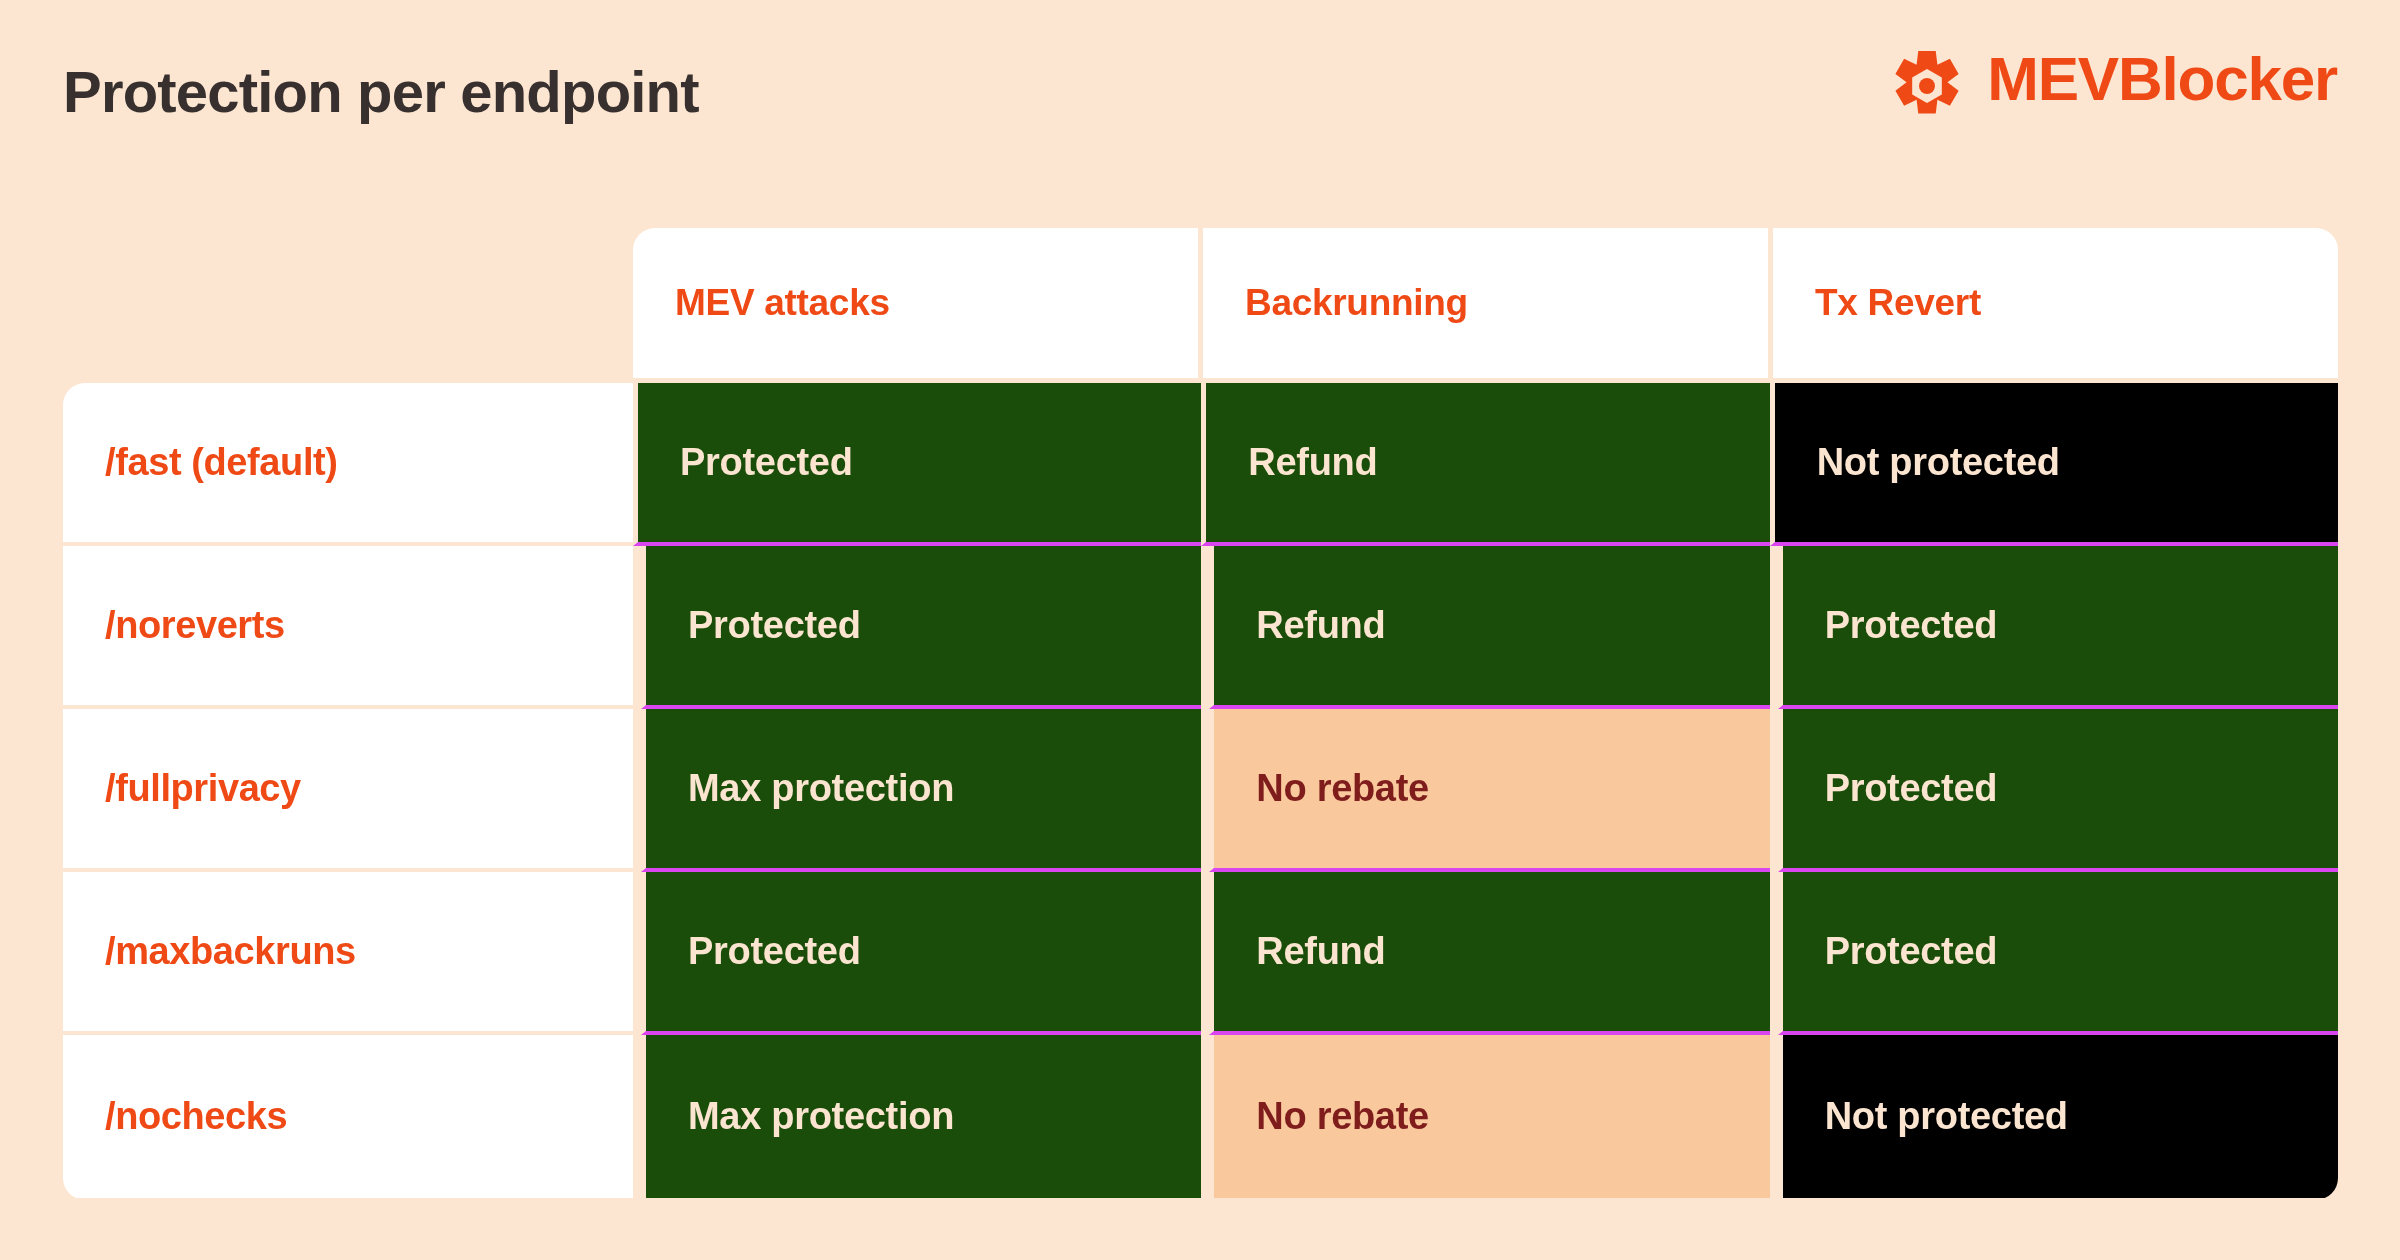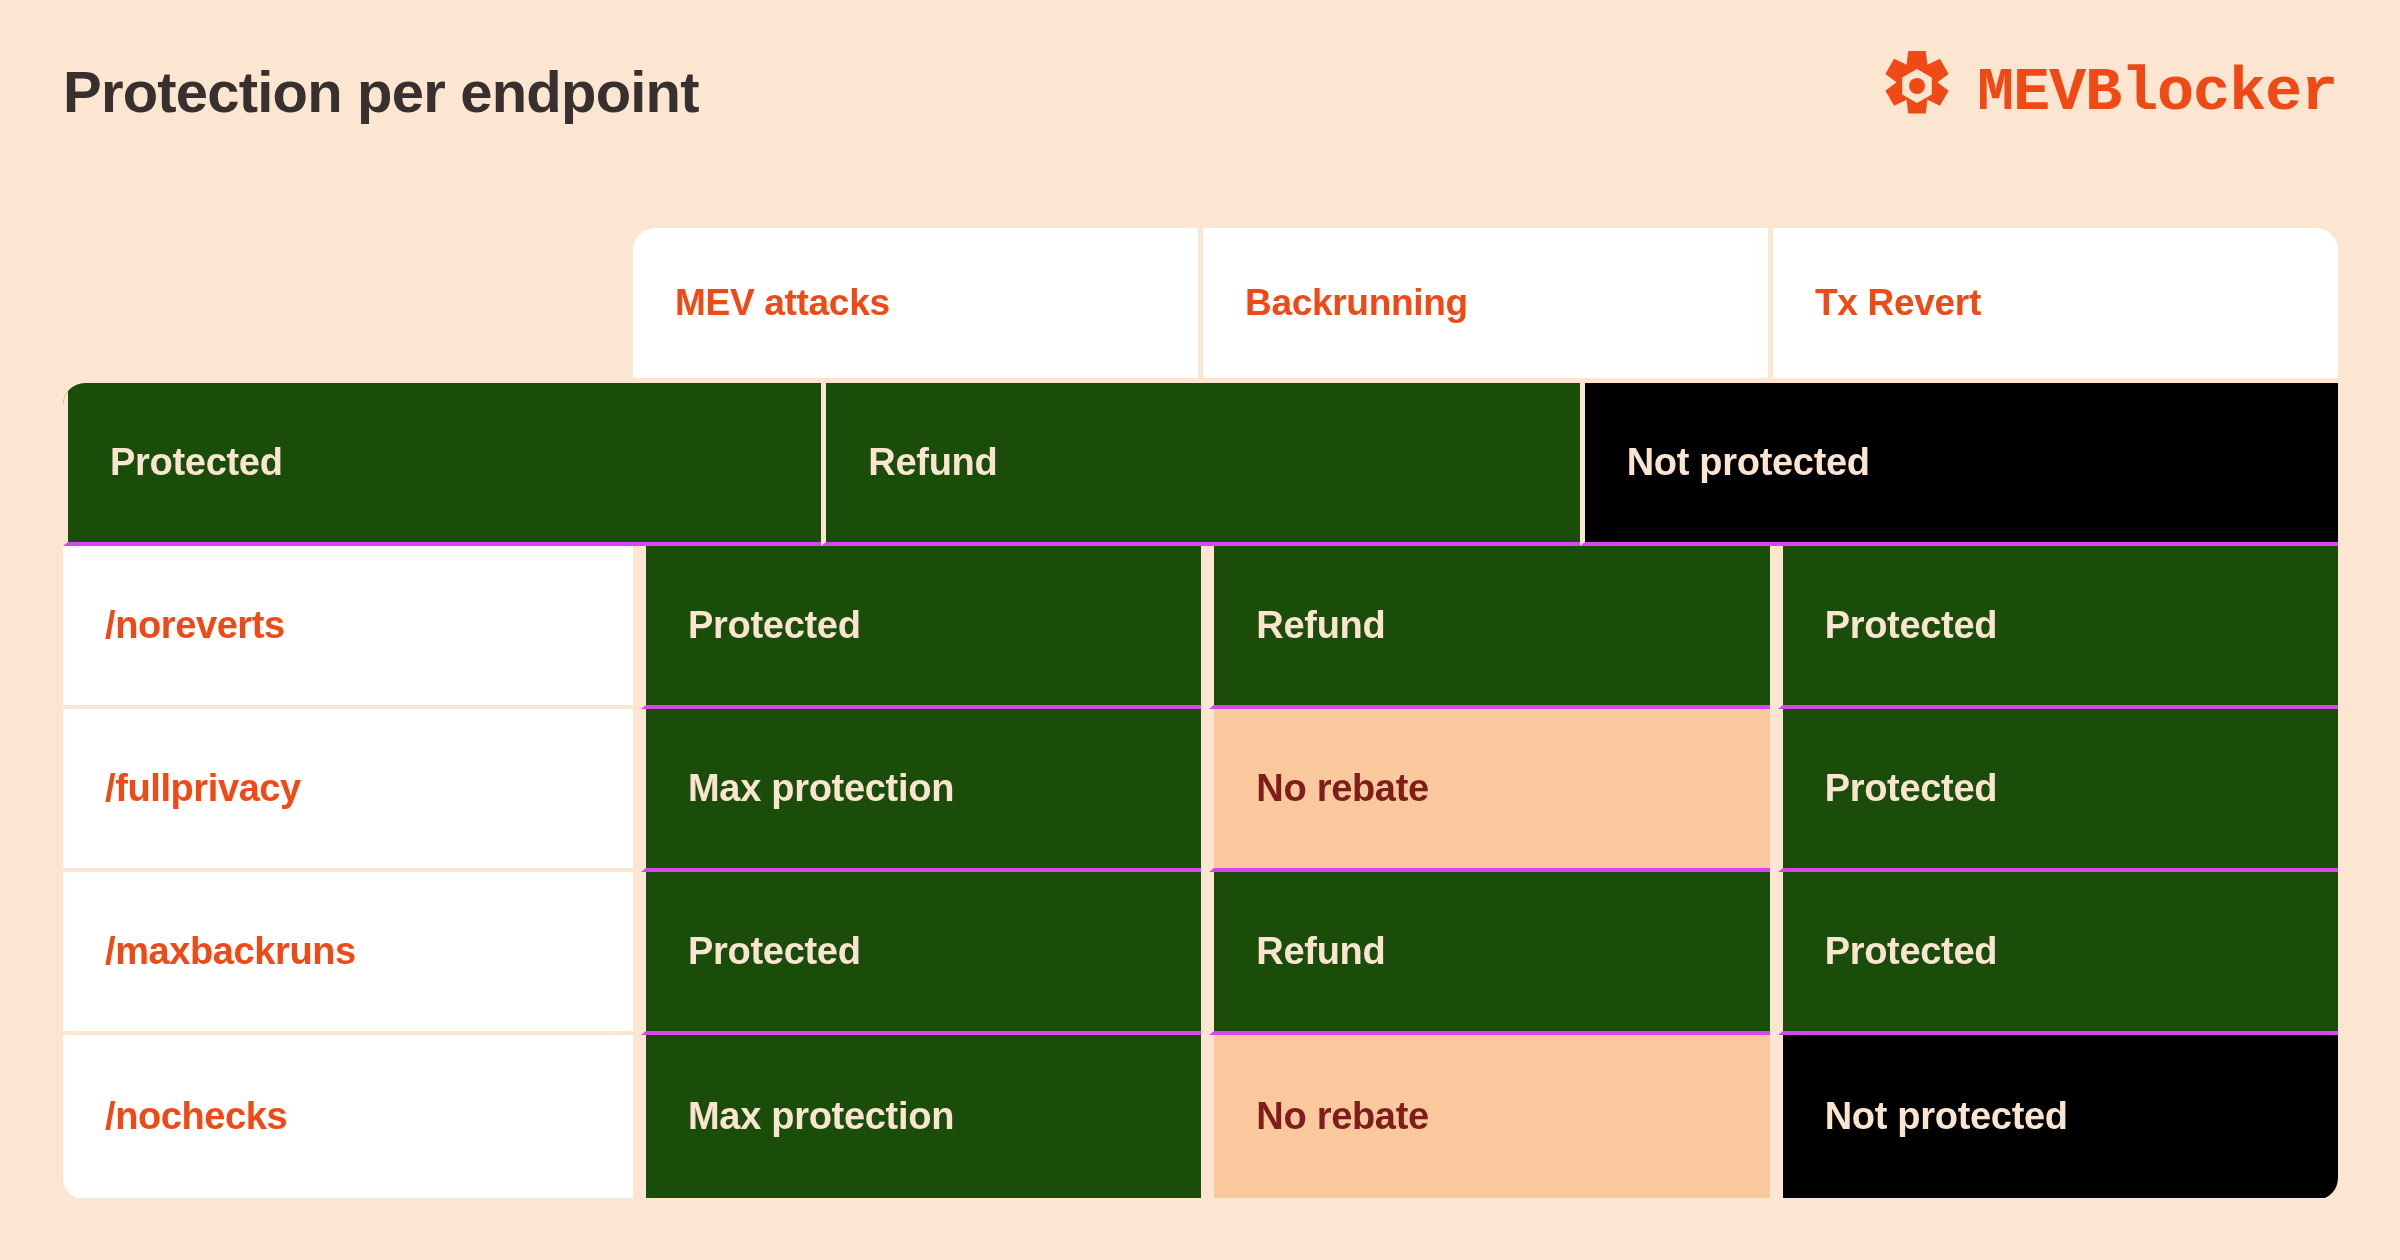--- a/index.html
+++ b/index.html
@@ -21,23 +21,22 @@
     font-size:58px;
     font-weight:bold;
     color:#38302E;
     letter-spacing:-0.8px;
     white-space:nowrap;
   }
   .brand{
     position:absolute;
     right:63px; top:48px;
     display:flex;
-    align-items:flex-end;
+    align-items:flex-start;
     gap:22px;
-    font-family:Liberation Mono, monospace;
   }
   .brand-mark{
     width:76px;height:76px;
     display:block;
   }
   .brand-name{
     font-size:62px;
     font-weight:bold;
     color:#EF4A16;
     letter-spacing:-1.2px;
@@ -156,20 +155,21 @@
 
   <div class="matrix-head">
     <div class="head-cell">MEV attacks</div>
     <div class="head-cell">Backrunning</div>
     <div class="head-cell">Tx Revert</div>
   </div>
 
   <div class="matrix-body">
 
     <div class="matrix-row">
+      <div class="cell cell-label">/fast (default)</div>
       <div class="cell cell-val tone-green">Protected</div>
       <div class="cell cell-val tone-green">Refund</div>
       <div class="cell cell-val tone-red">Not protected</div>
     </div>
 
     <div class="matrix-row">
       <div class="cell cell-label">/noreverts</div>
       <div class="cell cell-val tone-green">Protected</div>
       <div class="cell cell-val tone-green">Refund</div>
       <div class="cell cell-val tone-green">Protected</div>

